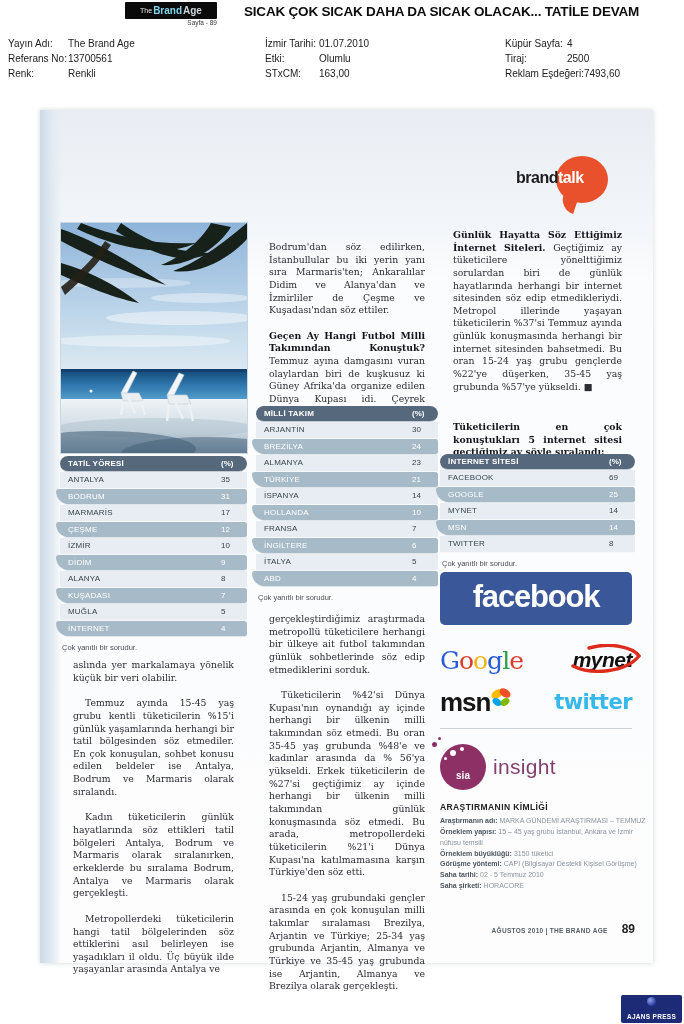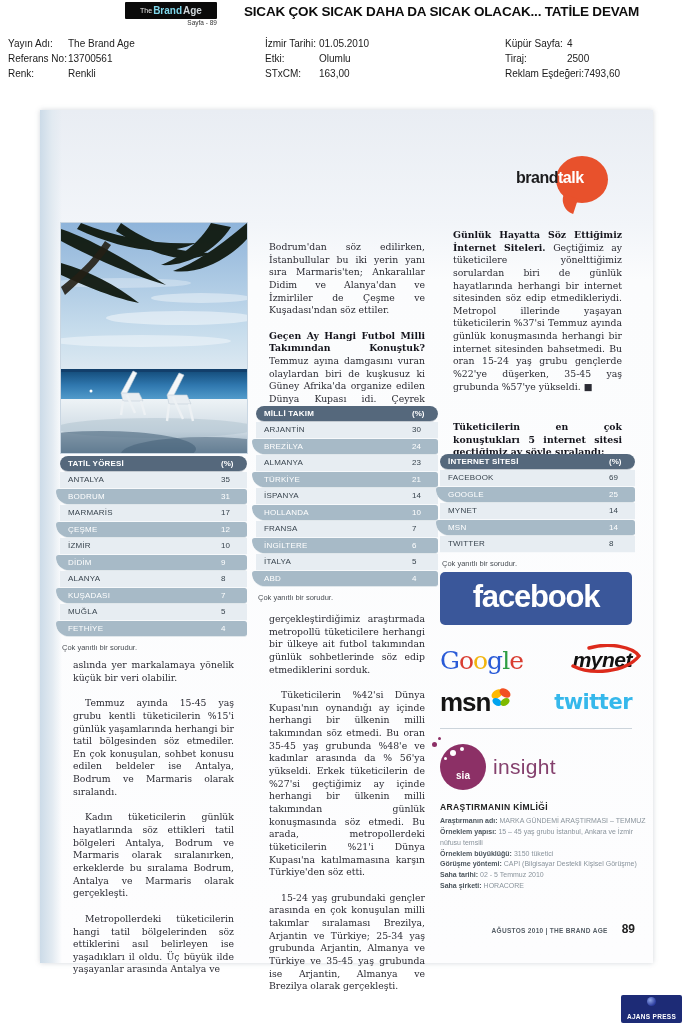--- a/index.html
+++ b/index.html
@@ -125,21 +125,21 @@
     </div>
     <div class="meta-row">
       <span class="meta-label">Renk:</span>
       <span class="meta-value">Renkli</span>
     </div>
   </div>
 <div class="meta meta-col2">
 
 <div class="meta-row">
       <span class="meta-label">İzmir Tarihi:</span>
-      <span class="meta-value">01.05.2010</span>
+      <span class="meta-value">01.07.2010</span>
     </div>
     <div class="meta-row alt">
       <span class="meta-label">Etki:</span>
       <span class="meta-value">Olumlu</span>
     </div>
     <div class="meta-row">
       <span class="meta-label">STxCM:</span>
       <span class="meta-value">163,00</span>
     </div>
   </div>
@@ -254,21 +254,21 @@
         </div>
         <div class="trow alt">
           <span class="tl">KUŞADASI</span>
           <span class="tv">7</span>
         </div>
         <div class="trow">
           <span class="tl">MUĞLA</span>
           <span class="tv">5</span>
         </div>
         <div class="trow alt">
-          <span class="tl">FETHİYE</span>
+          <span class="tl">İNTERNET</span>
           <span class="tv">4</span>
         </div>
       </div>
     <div class="tnote">Çok yanıtlı bir sorudur.</div>
   </div>
 
   <div class="acol col-left-text">
 
   <p><b class="plead"></b><span>aslında yer markalamaya yönelik küçük bir veri olabilir.</span></p>
       <p class="alt"><b class="plead"></b><span>Temmuz ayında 15-45 yaş grubu kentli tüketicilerin %15'i günlük yaşamlarında herhangi bir tatil bölgesinden söz etmediler. En çok konuşulan, sohbet konusu edilen beldeler ise Antalya, Bodrum ve Marmaris olarak sıralandı.</span></p>

